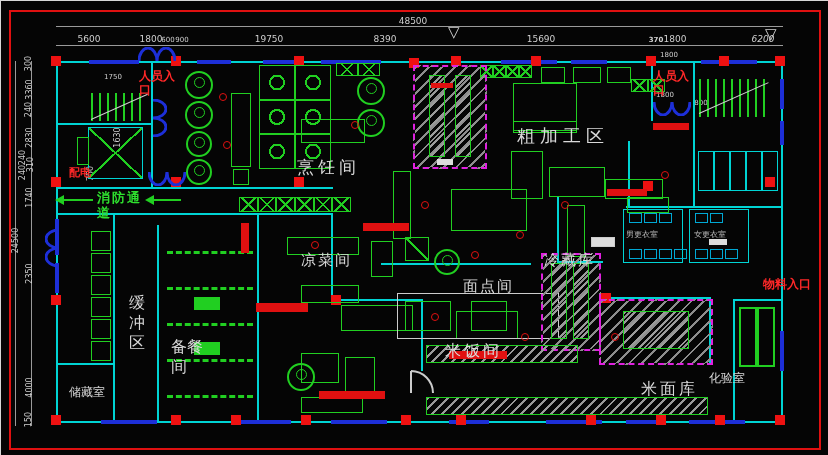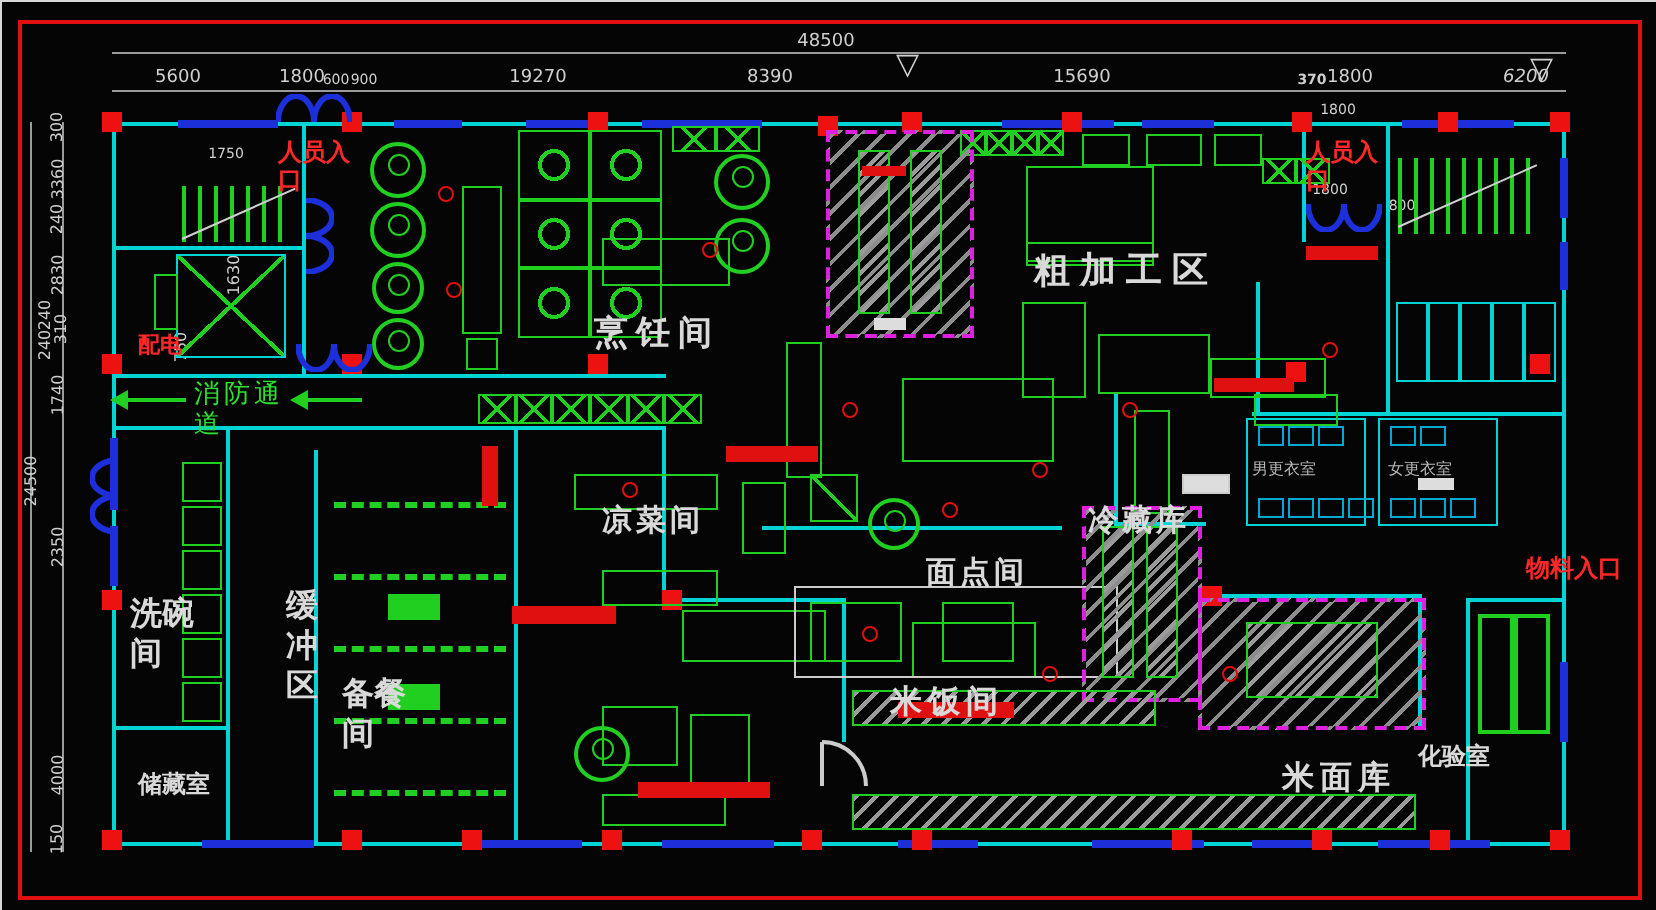--- a/index.html
+++ b/index.html
@@ -28,23 +28,23 @@
   .hatch{position:absolute;border:2px dashed #e020e0;background:
      repeating-linear-gradient(135deg,#8d8d8d 0 2px,transparent 2px 9px);}
   .hstrip{position:absolute;border:1px solid #21cf21;background:
      repeating-linear-gradient(135deg,#9a9a9a 0 2px,transparent 2px 7px);}
   .stair-h{position:absolute;background:repeating-linear-gradient(90deg,#21cf21 0 2px,transparent 2px 8px);}
   .diag{position:absolute;height:1px;background:#cfcfcf;transform-origin:left center;}
   .elev{position:absolute;border:1px solid #00d4d4;background:
      linear-gradient(to top right,transparent calc(50% - 1px),#21cf21 calc(50% - 1px) calc(50% + 1px),transparent calc(50% + 1px)),
      linear-gradient(to bottom right,transparent calc(50% - 1px),#21cf21 calc(50% - 1px) calc(50% + 1px),transparent calc(50% + 1px));}
   
-  .room{position:absolute;color:#d9d9d9;white-space:normal;word-break:break-all;line-height:1.25;font-weight:bold;}
+  .room{position:absolute;color:#d9d9d9;white-space:normal;word-break:break-all;line-height:1.25;}
   .redlab{position:absolute;color:#ff2828;font-weight:bold;word-break:break-all;line-height:1.2;}
-  .greenlab{position:absolute;color:#2ee02e;font-weight:normal;word-break:break-all;line-height:1.15;}
+  .greenlab{position:absolute;color:#2ee02e;font-weight:bold;word-break:break-all;line-height:1.15;}
   .graylab{position:absolute;color:#b8b8b8;}
   .dim{position:absolute;color:#cfcfcf;font-size:9px;transform:translateX(-50%);}
   .dims{position:absolute;color:#cfcfcf;font-size:7px;transform:translateX(-50%);}
   .vdim{position:absolute;color:#cfcfcf;font-size:8px;transform:rotate(-90deg);}
   .dline{position:absolute;background:#9a9a9a;}
   .arrowL{position:absolute;height:2px;background:#21cf21;}
   .arrowL::before{content:"";position:absolute;left:-8px;top:-4px;border-right:9px solid #21cf21;
      border-top:5px solid transparent;border-bottom:5px solid transparent;}
   .tri{position:absolute;color:#cfcfcf;font-size:15px;}
   .door{position:absolute;}
@@ -64,21 +64,21 @@
 
   <div class="dline" style="left:55px;top:25px;width:727px;height:1px;"></div>
   <div class="dline" style="left:55px;top:44px;width:727px;height:1px;"></div>
   <div class="dline" style="left:30px;top:60px;width:1px;height:365px;"></div>
   <div class="dline" style="left:14px;top:60px;width:1px;height:365px;"></div>
   <div class="dim" style="left:412px;top:15px;">48500</div>
   <div class="dim" style="left:88px;top:33px;">5600</div>
   <div class="dim" style="left:150px;top:33px;">1800</div>
   <div class="dims" style="left:167px;top:35px;">600</div>
   <div class="dims" style="left:181px;top:35px;">900</div>
-  <div class="dim" style="left:268px;top:33px;">19270</div>
+  <div class="dim" style="left:268px;top:33px;">19750</div>
   <div class="dim" style="left:384px;top:33px;">8390</div>
   <div class="dim" style="left:540px;top:33px;">15690</div>
   <div class="dims" style="left:655px;top:35px;font-weight:bold;">370</div>
   <div class="dim" style="left:674px;top:33px;">1800</div>
   <div class="dim" style="left:762px;top:33px;font-style:italic;">6200</div>
   <div class="vdim" style="left:20px;top:58px;">300</div>
   <div class="vdim" style="left:18px;top:84px;">3360</div>
   <div class="vdim" style="left:20px;top:104px;">240</div>
   <div class="vdim" style="left:18px;top:132px;">2830</div>
   <div class="vdim" style="left:14px;top:152px;">240</div>
@@ -364,22 +364,21 @@
   <div class="rdot" style="left:520px;top:332px;"></div>
   <div class="rdot" style="left:610px;top:332px;"></div>
   <div class="rdot" style="left:660px;top:170px;"></div>
   <div class="rdot" style="left:310px;top:240px;"></div>
 
   <div class="room" style="left:296px;top:156px;font-size:17px;letter-spacing:4px;">烹饪间</div>
   <div class="room" style="left:516px;top:124px;font-size:18px;letter-spacing:5px;">粗加工区</div>
   <div class="room" style="left:300px;top:250px;font-size:15px;letter-spacing:2px;">凉菜间</div>
   <div class="room" style="left:462px;top:276px;font-size:15px;letter-spacing:2px;">面点间</div>
   <div class="room" style="left:543px;top:250px;font-size:15px;letter-spacing:2px;">冷藏库</div>
-  <div class="room" style="left:64px;top:296px;font-size:16px;width:42px;">洗碗间</div>
-  <div class="room" style="left:128px;top:292px;font-size:16px;width:18px;margin-left:14px;">缓冲区</div>
+  <div class="room" style="left:128px;top:292px;font-size:16px;width:18px;">缓冲区</div>
   <div class="room" style="left:170px;top:336px;font-size:16px;width:40px;">备餐间</div>
   <div class="room" style="left:68px;top:384px;font-size:12px;">储藏室</div>
   <div class="room" style="left:444px;top:340px;font-size:16px;letter-spacing:3px;">米饭间</div>
   <div class="room" style="left:640px;top:378px;font-size:16px;letter-spacing:3px;">米面库</div>
   <div class="room" style="left:708px;top:370px;font-size:12px;">化验室</div>
   <div class="graylab" style="left:625px;top:228px;font-size:8px;">男更衣室</div>
   <div class="graylab" style="left:693px;top:228px;font-size:8px;">女更衣室</div>
 
   <div class="redlab" style="left:138px;top:68px;font-size:12px;width:40px;">人员入口</div>
   <div class="redlab" style="left:652px;top:68px;font-size:12px;width:40px;">人员入口</div>

